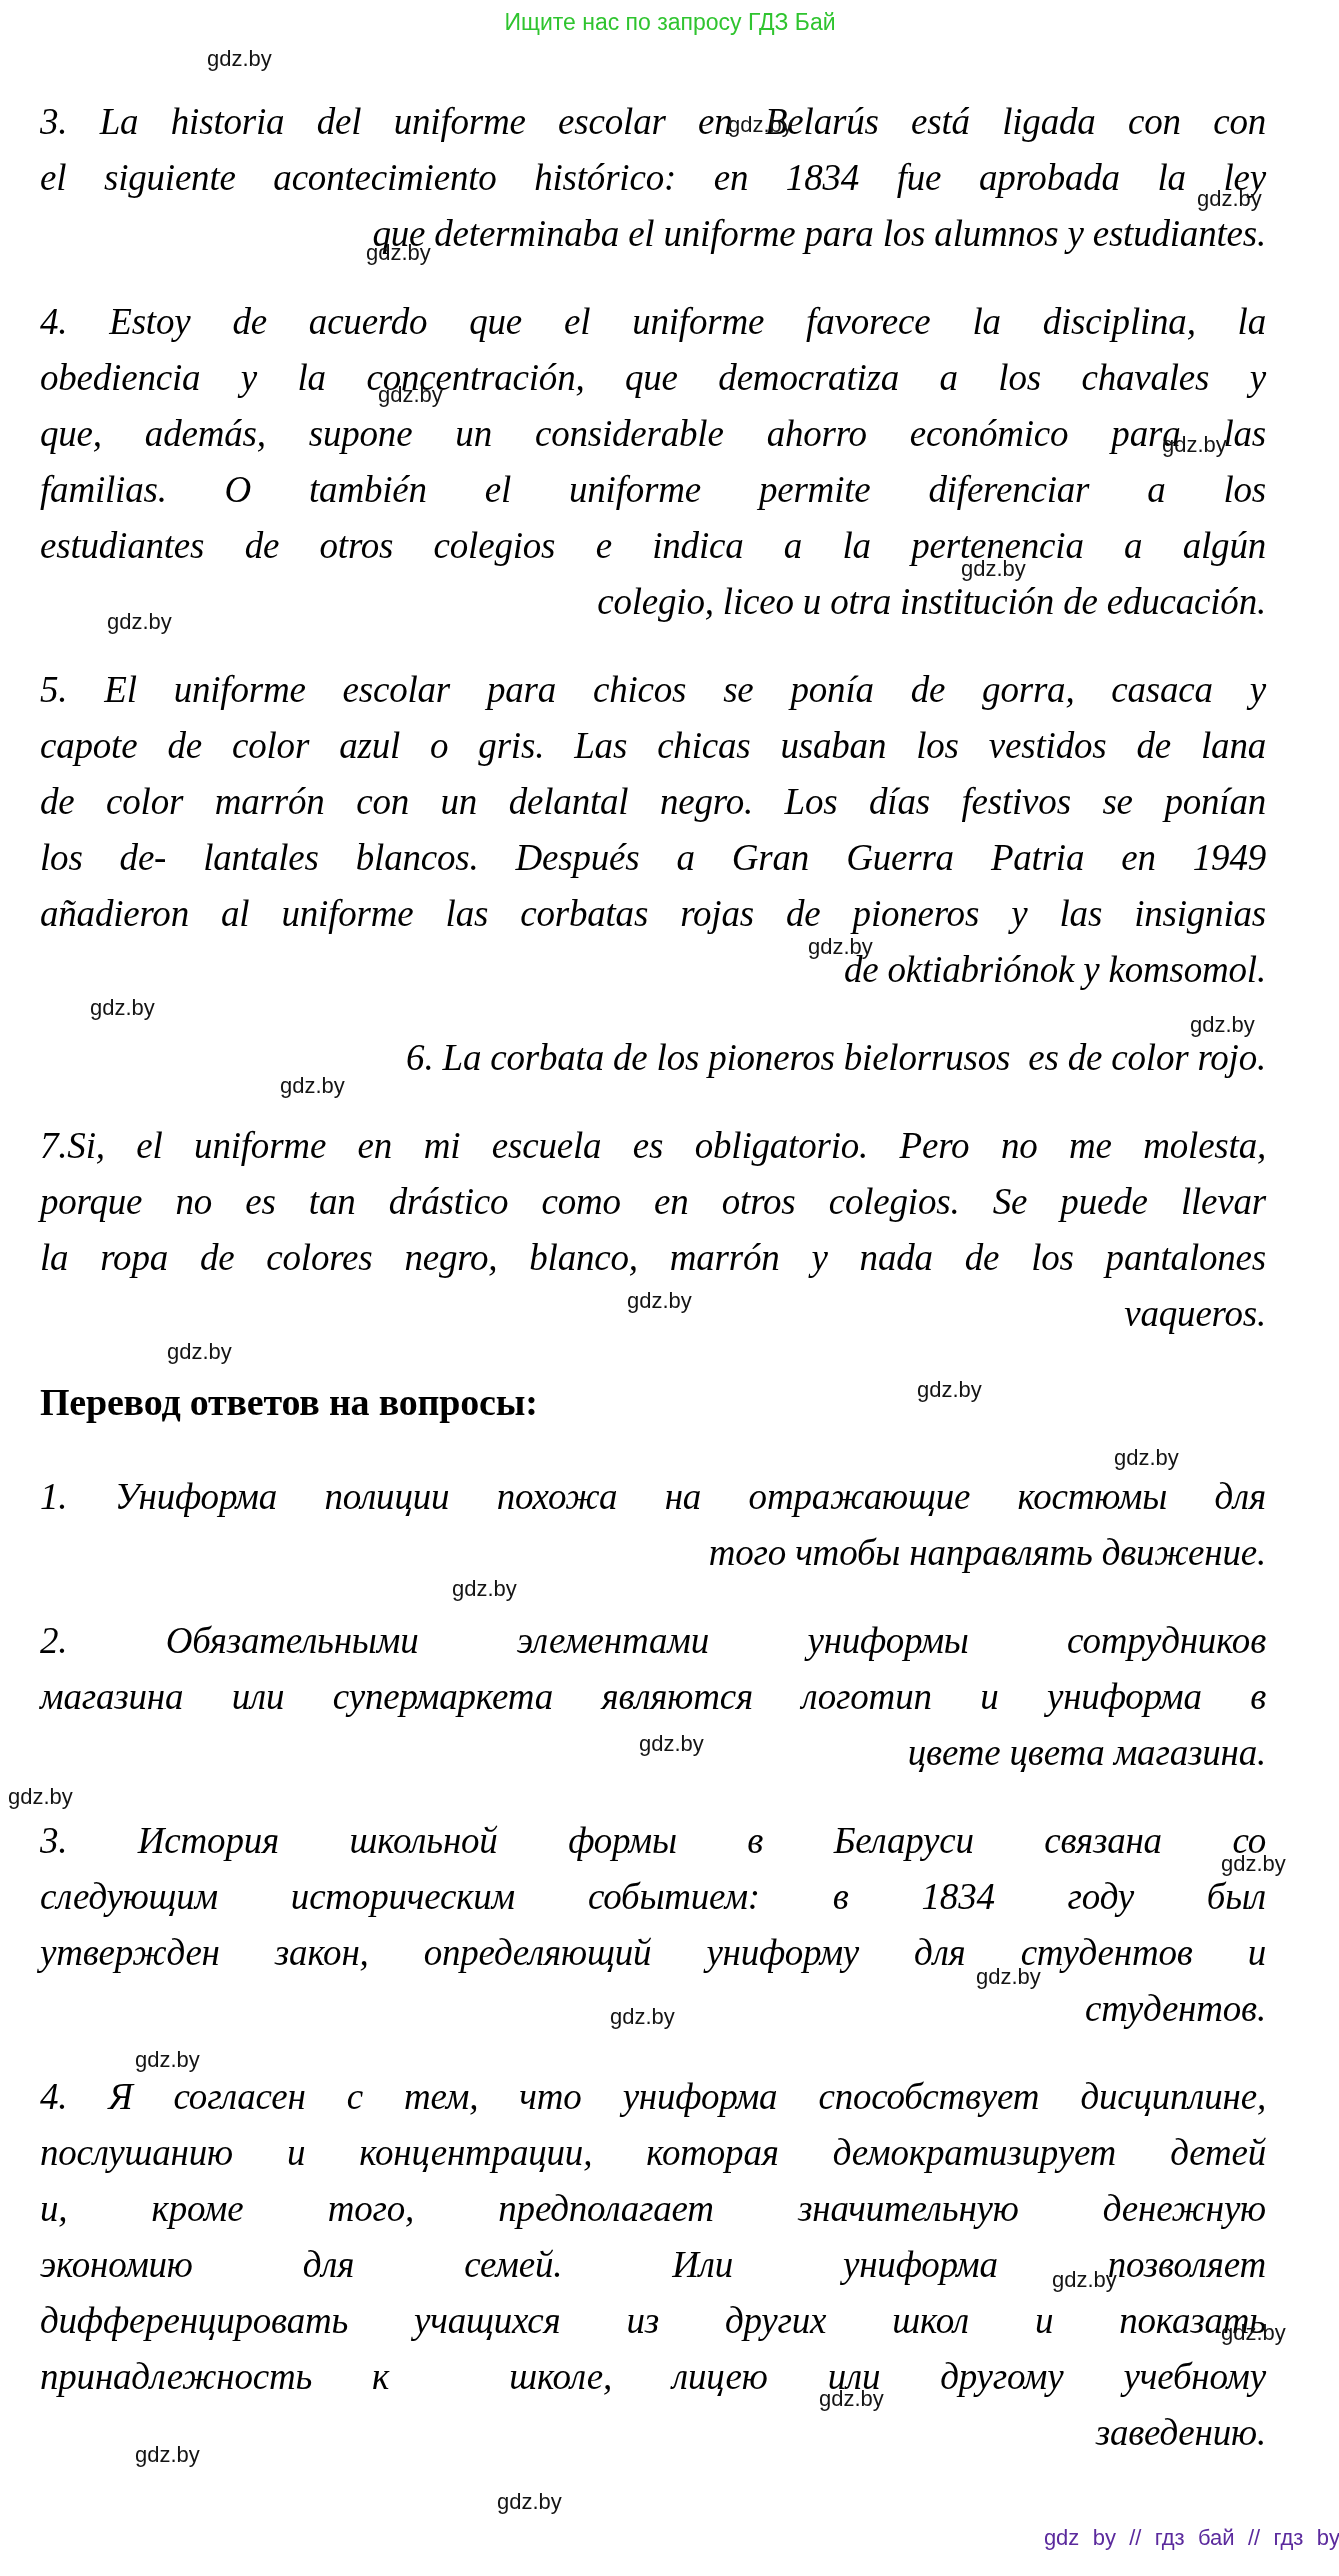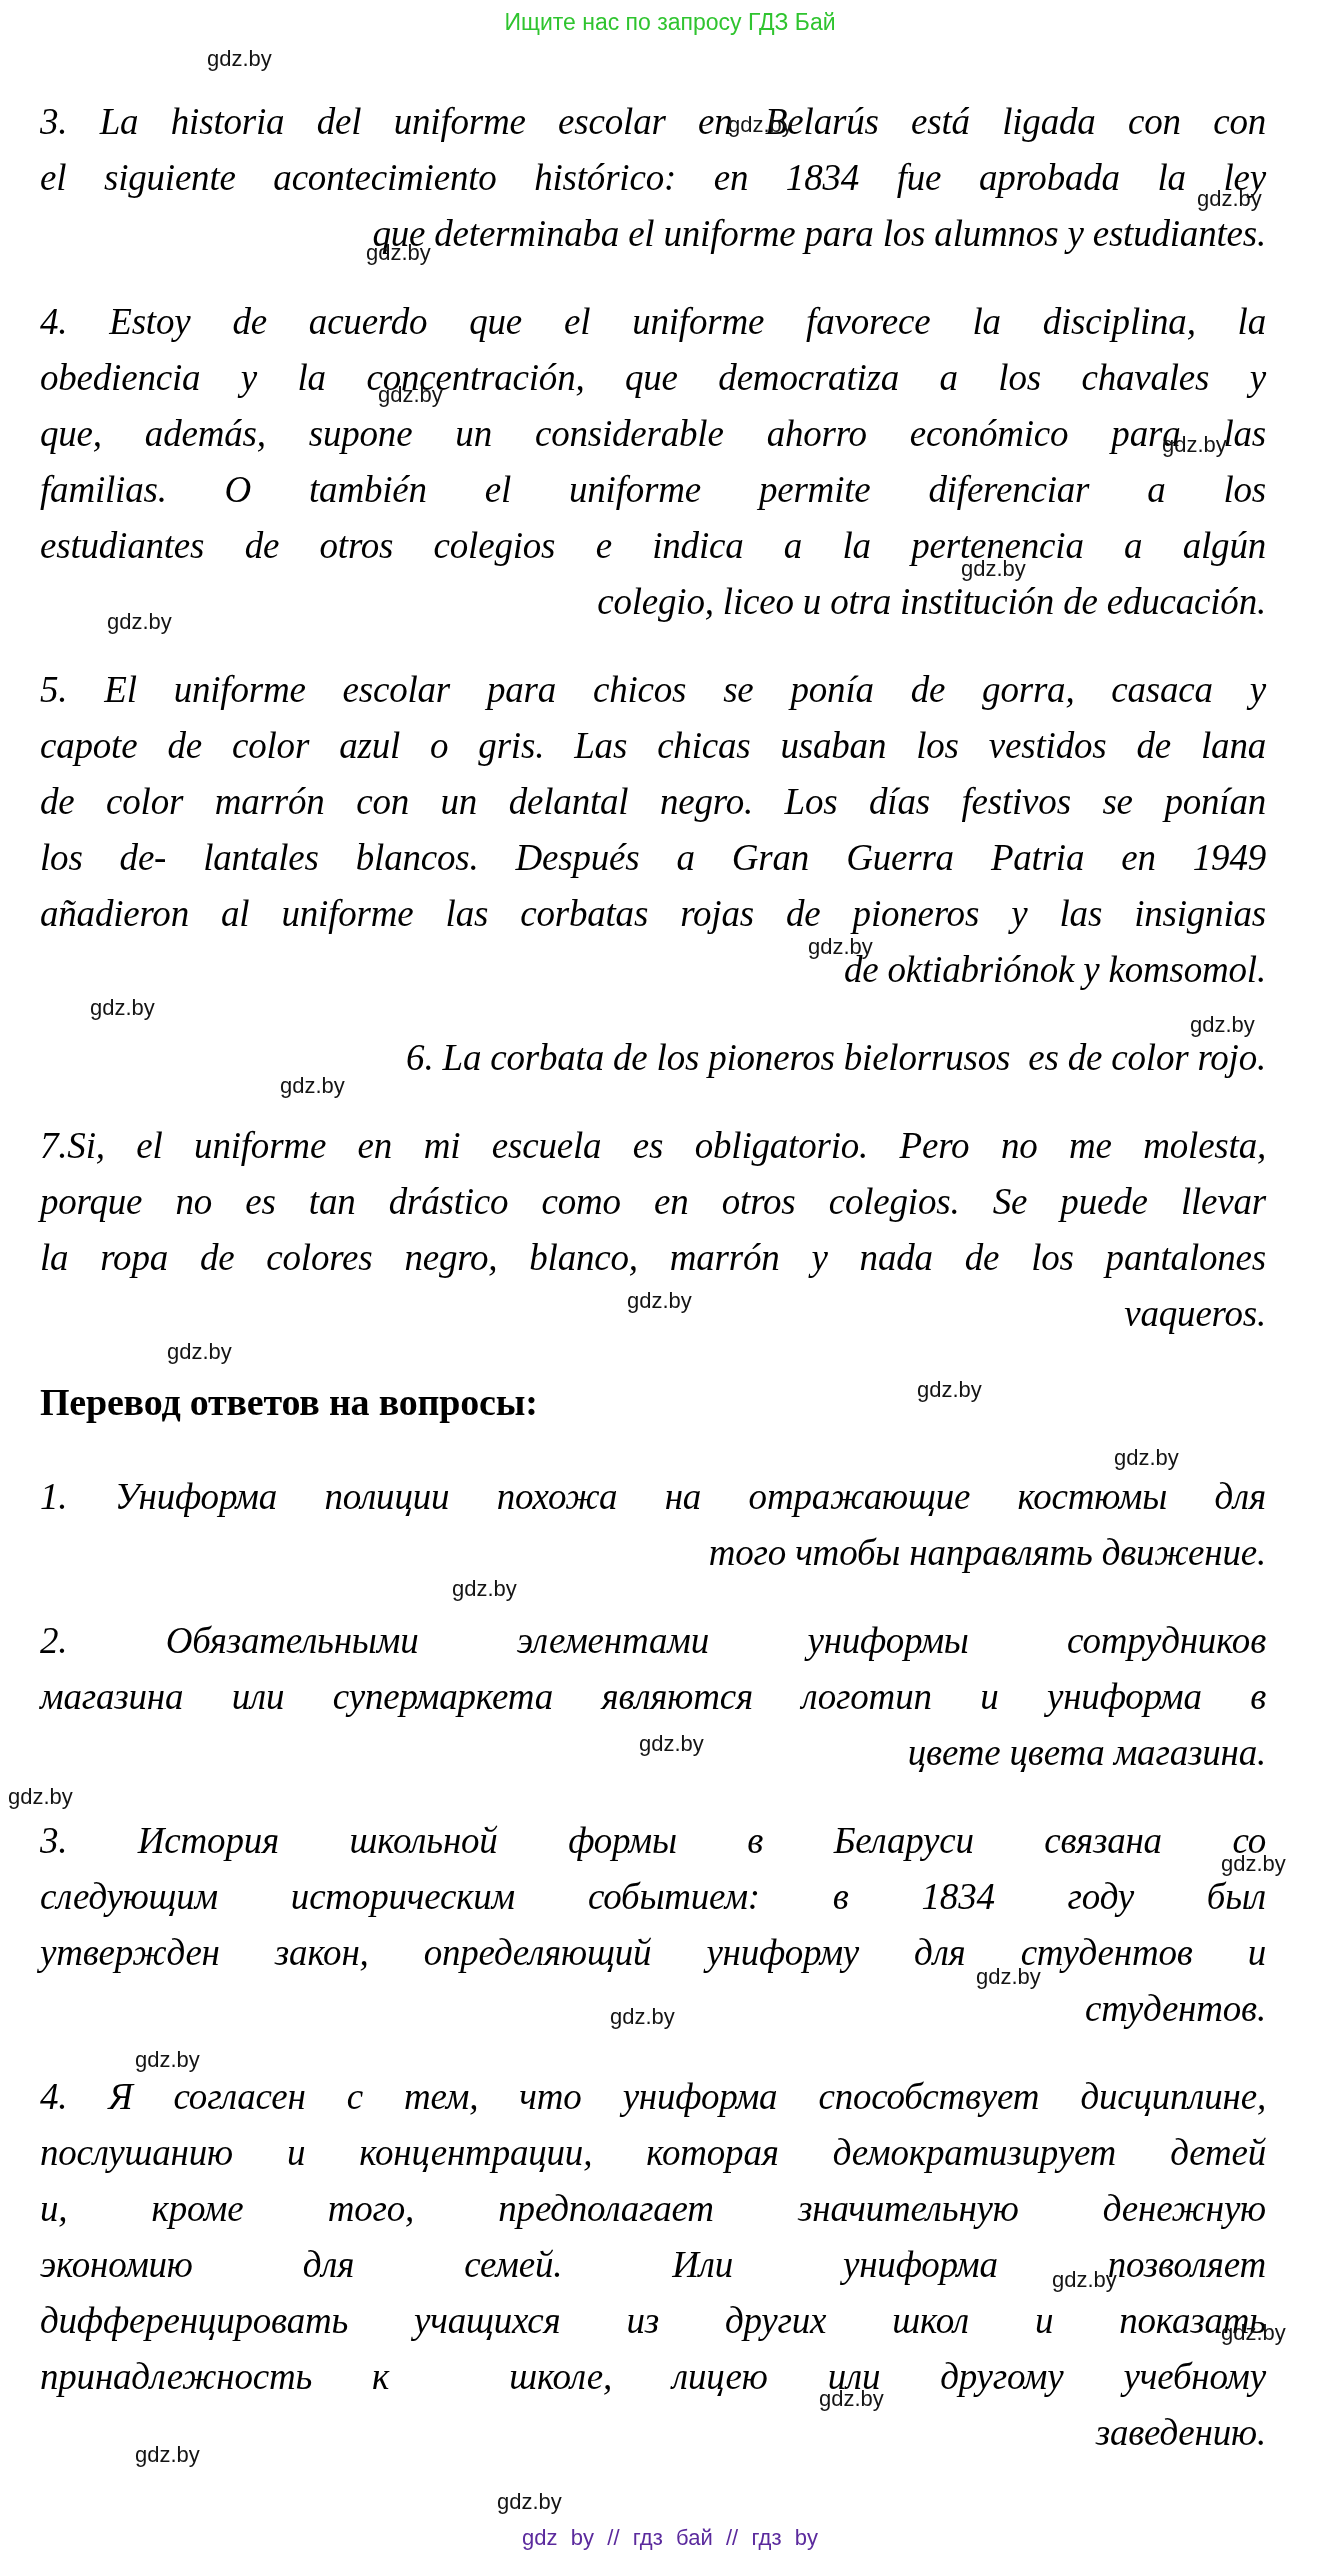--- a/index.html
+++ b/index.html
@@ -64,21 +64,21 @@
     font-size: 22px;
     line-height: 24px;
     color: #141414;
     white-space: nowrap;
   }
   .footer-tagline {
     position: absolute;
     left: 0;
     top: 2525px;
     width: 100%;
-    text-align: center;
+    text-align: right;
     font-family: "Liberation Sans", sans-serif;
     font-size: 22px;
     word-spacing: 7.2px;
   }
 </style>
 </head>
 <body>
 
 <div class="page">
 

